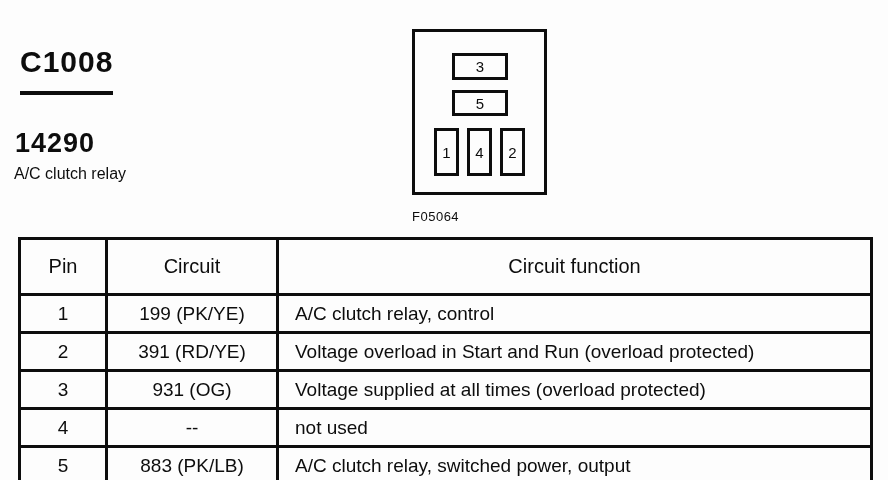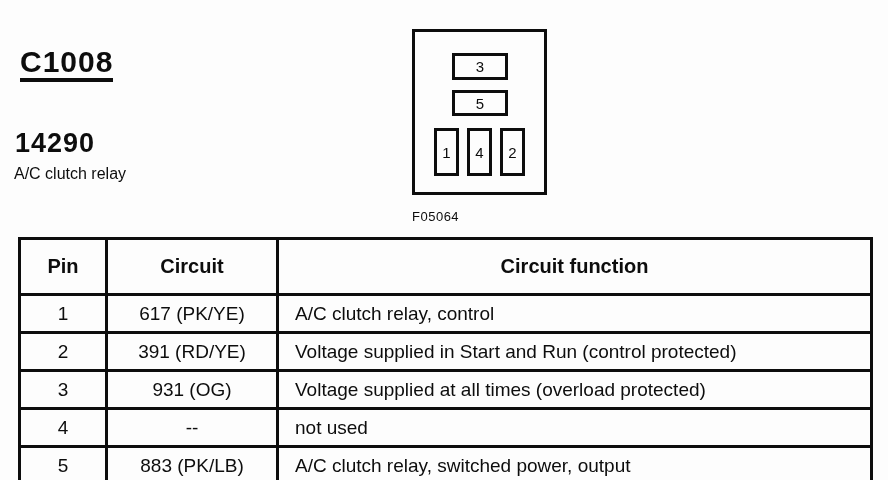--- a/index.html
+++ b/index.html
@@ -16,21 +16,21 @@
     overflow: hidden;
   }
   
   .connector-id {
     position: absolute;
     left: 20px; top: 47px;
     font-size: 30px;
     font-weight: bold;
     letter-spacing: 1px;
     line-height: 1;
-    padding-bottom: 1px;
+    padding-bottom: 14px;
     border-bottom: 4px solid #0d0d0d;
     display: inline-block;
     min-width: 88px;
   }
   .part-number {
     position: absolute;
     left: 15px; top: 106px;
     font-size: 27px;
     font-weight: bold;
     letter-spacing: 1px;
@@ -86,21 +86,21 @@
   table.pinout col.col-circuit { width: 171px; }
   table.pinout col.col-func    { width: 594px; }
   table.pinout th, table.pinout td {
     border: 3px solid #0d0d0d;
     font-size: 19px;
     vertical-align: middle;
   }
   table.pinout th {
     height: 56px;
     font-size: 20px;
-    font-weight: bold;
+    font-weight: normal;
     text-align: center;
   }
   table.pinout td { height: 38px; }
   td.cell-pin, td.cell-circuit { text-align: center; }
   td.cell-func { text-align: left; padding-left: 16px; }
 </style>
 </head>
 <body>
 
 <div class="page">
@@ -137,27 +137,27 @@
     <thead>
       <tr>
         <th>Pin</th>
         <th>Circuit</th>
         <th>Circuit function</th>
       </tr>
     </thead>
     <tbody>
       <tr>
         <td class="cell-pin">1</td>
-        <td class="cell-circuit">617 (PK/YE)</td>
+        <td class="cell-circuit">199 (PK/YE)</td>
         <td class="cell-func">A/C clutch relay, control</td>
       </tr>
       <tr>
         <td class="cell-pin">2</td>
         <td class="cell-circuit">391 (RD/YE)</td>
-        <td class="cell-func">Voltage supplied in Start and Run (control protected)</td>
+        <td class="cell-func">Voltage overload in Start and Run (overload protected)</td>
       </tr>
       <tr>
         <td class="cell-pin">3</td>
         <td class="cell-circuit">931 (OG)</td>
         <td class="cell-func">Voltage supplied at all times (overload protected)</td>
       </tr>
       <tr>
         <td class="cell-pin">4</td>
         <td class="cell-circuit">--</td>
         <td class="cell-func">not used</td>

